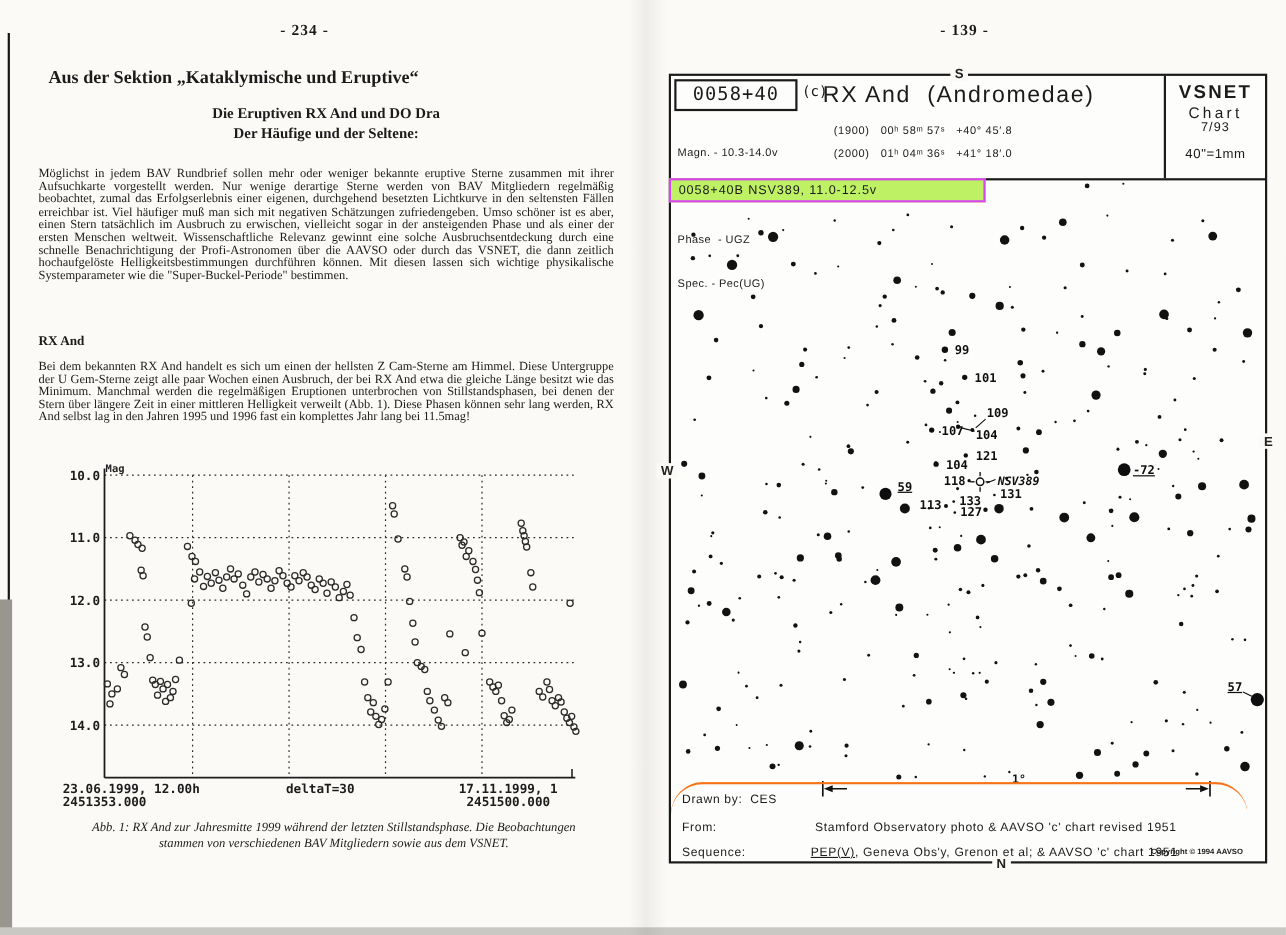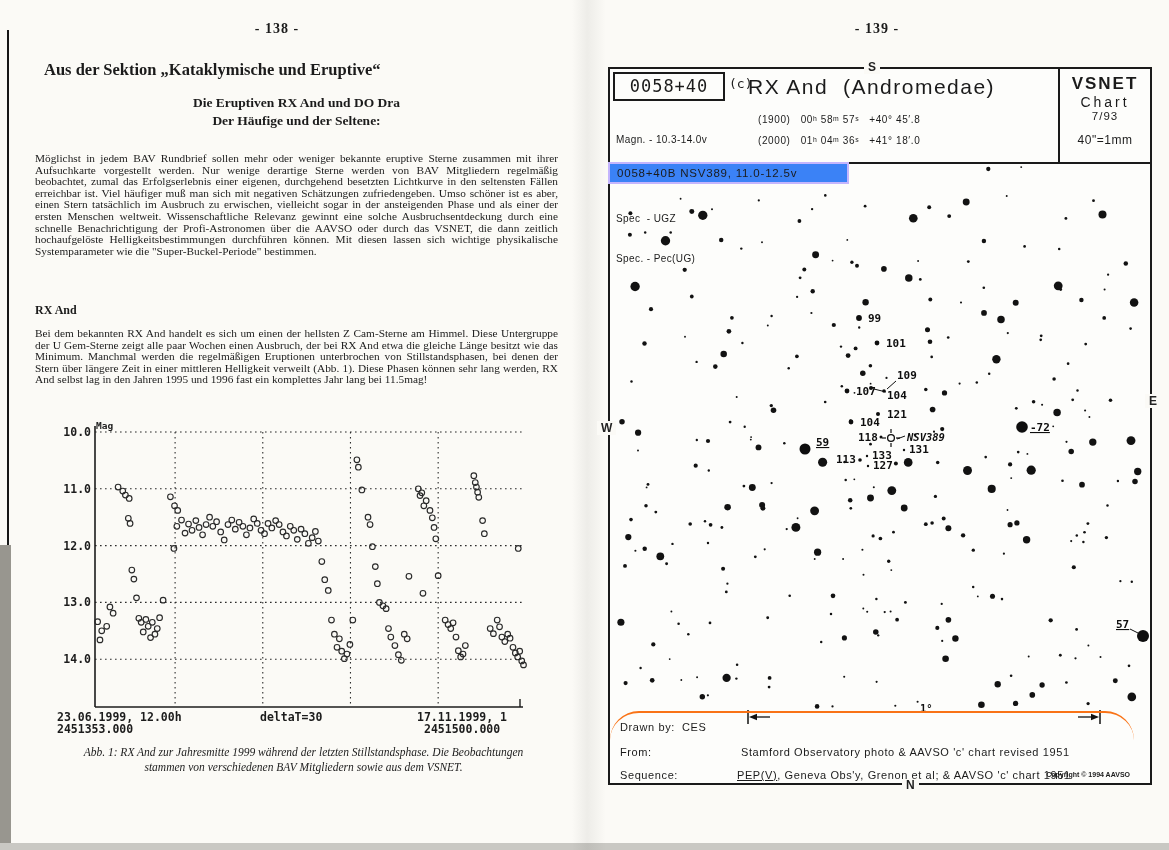--- a/index.html
+++ b/index.html
@@ -41,43 +41,43 @@
   .desig-sfx{position:absolute;left:119px;top:7px;font-size:13px;font-family:"DejaVu Sans Mono", monospace;}
   .info-lines{position:absolute;left:6px;top:37px;font-size:10px;line-height:13.3px;letter-spacing:.4px;white-space:pre;}
   .cb-title{position:absolute;left:138px;top:6px;font-size:21px;letter-spacing:1.5px;white-space:pre;font-weight:500;}
   .coord{position:absolute;left:148px;font-size:10px;letter-spacing:.6px;white-space:pre;}
   .coord1{top:45px;} .coord2{top:66px;}
   .org-cell{position:absolute;left:448px;top:0;bottom:0;right:0;border-left:2px solid #1a1a1a;text-align:center;}
   .org-name{margin-top:5px;font-size:17px;font-weight:bold;letter-spacing:2px;}
   .org-chart{font-size:14px;letter-spacing:3px;}
   .org-no{font-size:11.5px;letter-spacing:1px;}
   .org-scale{margin-top:11px;font-size:12px;letter-spacing:.5px;}
-  .sub-desig{position:absolute;left:-2px;top:93px;width:241px;height:22px;box-sizing:border-box;
-             border:2px solid #c4b5fd;background:#3b82f6;font-size:11.5px;letter-spacing:.8px;
+  .sub-desig{position:absolute;left:-2px;top:93px;width:288px;height:22px;box-sizing:border-box;
+             border:2px solid #d946ef;background:#bef264;font-size:11.5px;letter-spacing:.8px;
              line-height:18px;padding-left:7px;white-space:pre;}
   .star-svg{position:absolute;left:0;top:0;width:540px;height:714px;}
   .cb-footer{position:absolute;left:0;right:16px;bottom:0;height:70px;border-top:2px solid #f97316;font-size:11px;letter-spacing:.6px;border-radius:29px;}
   .f-label{position:absolute;left:10px;}
   .f-val{position:absolute;}
   .f-row1{top:8px;} .f-row2{top:33px;text-align:center;} .f-row3{top:56px;}
   .f-under{text-decoration:underline;}
   .f-copy{position:absolute;right:4px;top:58px;font-size:7px;font-weight:bold;letter-spacing:0;}
 </style>
 </head>
 <body>
 
 <div class="canvas">
 
   <div class="edge-line"></div>
   <div class="edge-band"></div>
   <div class="bottom-band"></div>
   <div class="gutter"></div>
 
   <section>
-    <div class="pagenum pn-left">-  138  -</div>
+    <div class="pagenum pn-left">-  234  -</div>
     <h1 class="sec-title" style="margin:0">Aus der Sektion „Kataklymische und Eruptive“</h1>
     <div class="subtitle">
       <div>Die Eruptiven RX And und DO Dra</div>
       <div>Der Häufige und der Seltene:</div>
     </div>
     <p class="para p1" style="margin:0">Möglichst in jedem BAV Rundbrief sollen mehr oder weniger bekannte eruptive Sterne zusammen mit ihrer Aufsuchkarte vorgestellt werden. Nur wenige derartige Sterne werden von BAV Mitgliedern regelmäßig beobachtet, zumal das Erfolgserlebnis einer eigenen, durchgehend besetzten Lichtkurve in den seltensten Fällen erreichbar ist. Viel häufiger muß man sich mit negativen Schätzungen zufriedengeben. Umso schöner ist es aber, einen Stern tatsächlich im Ausbruch zu erwischen, vielleicht sogar in der ansteigenden Phase und als einer der ersten Menschen weltweit. Wissenschaftliche Relevanz gewinnt eine solche Ausbruchsentdeckung durch eine schnelle Benachrichtigung der Profi-Astronomen über die AAVSO oder durch das VSNET, die dann zeitlich hochaufgelöste Helligkeitsbestimmungen durchführen können. Mit diesen lassen sich wichtige physikalische Systemparameter wie die "Super-Buckel-Periode" bestimmen.</p>
     <h2 class="h-rxand" style="margin:0">RX And</h2>
     <p class="para p2" style="margin:0">Bei dem bekannten RX And handelt es sich um einen der hellsten Z Cam-Sterne am Himmel. Diese Untergruppe der U Gem-Sterne zeigt alle paar Wochen einen Ausbruch, der bei RX And etwa die gleiche Länge besitzt wie das Minimum. Manchmal werden die regelmäßigen Eruptionen unterbrochen von Stillstandsphasen, bei denen der Stern über längere Zeit in einer mittleren Helligkeit verweilt (Abb. 1).  Diese Phasen können sehr lang werden, RX And selbst lag in den Jahren 1995 und 1996 fast ein komplettes Jahr lang bei 11.5mag!</p>
     <svg class="lc-svg" id="lc" viewBox="0 0 505 330">
         <text x="41" y="9" font-family="&quot;DejaVu Sans Mono&quot;, monospace" font-size="9.5" font-weight="bold" fill="#222">Mag</text>
@@ -261,21 +261,21 @@
       <span class="compass c-n">N</span>
       <span class="compass c-w">W</span>
       <span class="compass c-e">E</span>
 
       <div class="cb-header">
         <div class="desig-box">0058+40</div>
         <div class="desig-sfx">(c)</div>
         <div class="info-lines">
           <div>Magn. - 10.3-14.0v</div>
           <div>Period - (14ᵈ)</div>
-          <div>Spec  - UGZ</div>
+          <div>Phase  - UGZ</div>
           <div>Spec. - Pec(UG)</div>
         </div>
         <div class="cb-title">RX And  (Andromedae)</div>
         <div class="coord coord1">(1900)   00ʰ 58ᵐ 57ˢ   +40° 45′.8</div>
         <div class="coord coord2">(2000)   01ʰ 04ᵐ 36ˢ   +41° 18′.0</div>
         <div class="org-cell">
           <div class="org-name">VSNET</div>
           <div class="org-chart">Chart</div>
           <div class="org-no">7/93</div>
           <div class="org-scale">40"=1mm</div>

